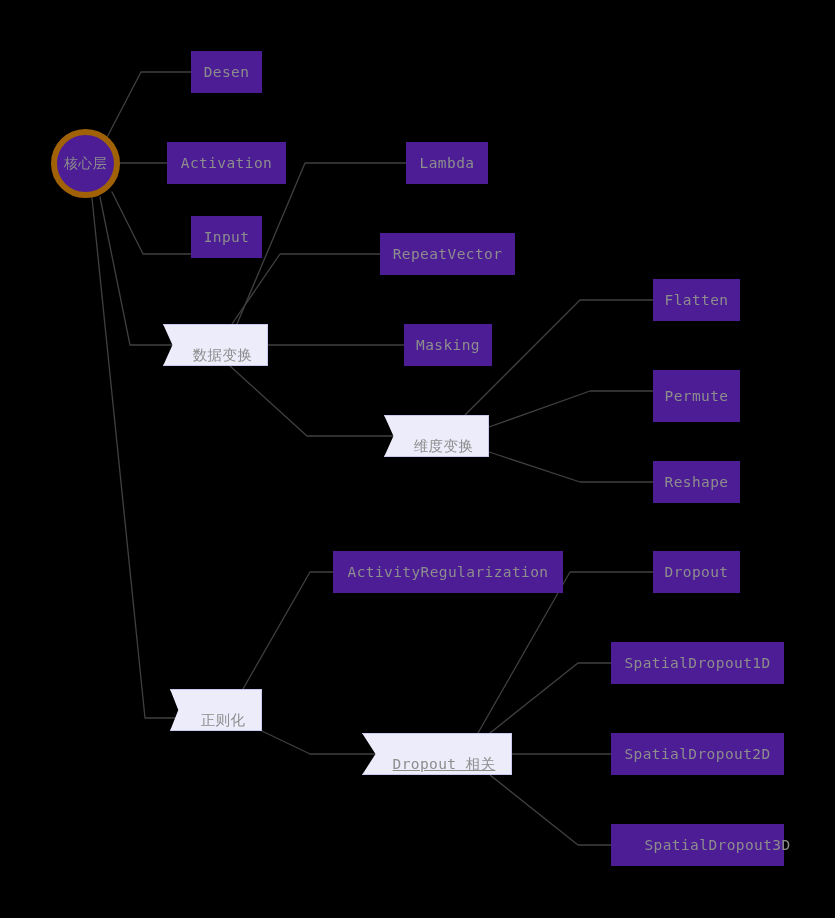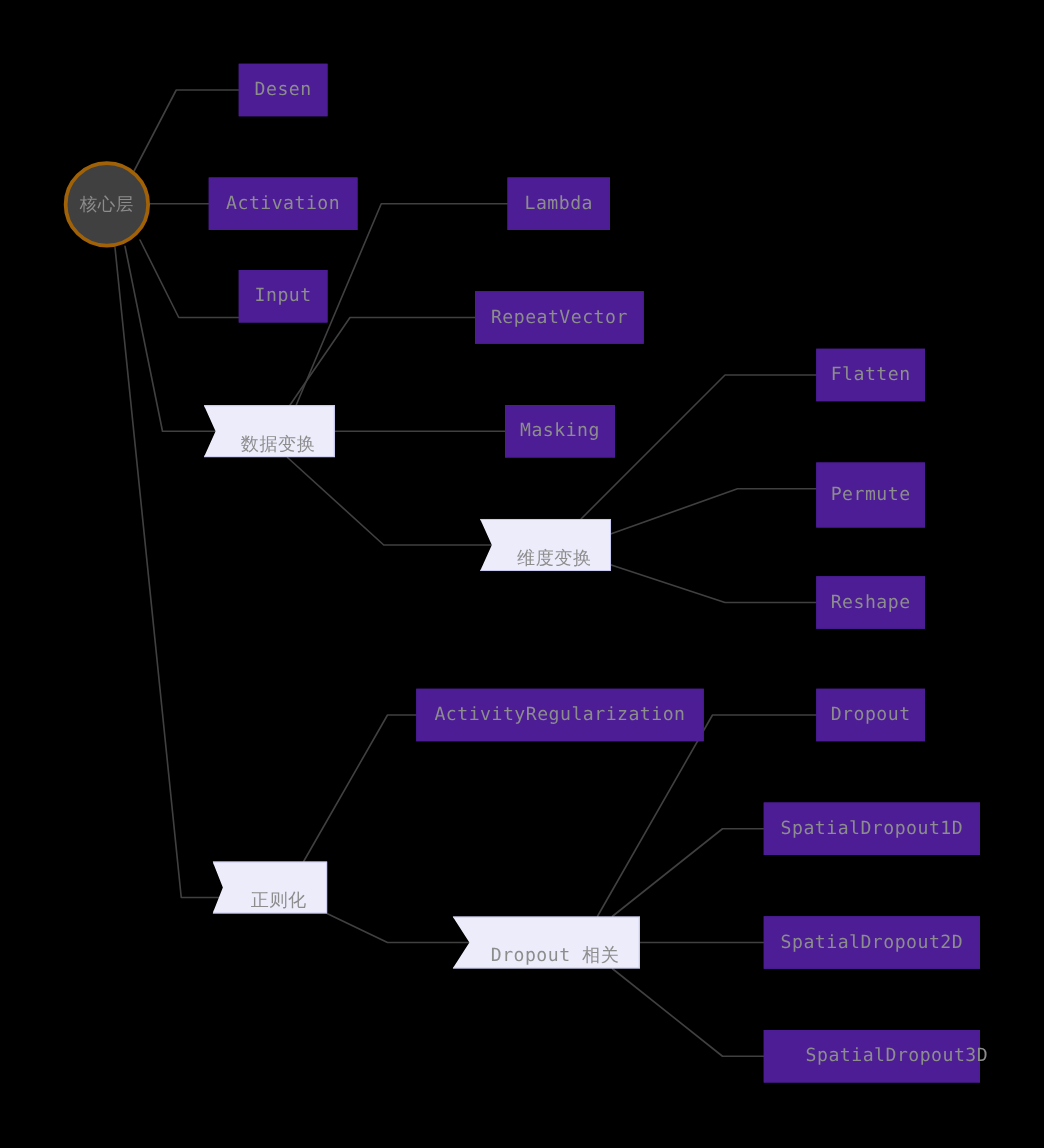--- a/index.html
+++ b/index.html
@@ -31,37 +31,38 @@
     color: #8d8d8d;
     font-size: 14.5px;
     letter-spacing: 0.4px;
     white-space: nowrap;
   }
   .node.rect {
     background: #4c1d95;
     border: 1px solid #4c1d95;
   }
   .node.circle {
-    background: #404040;
-    border: 3px solid #a16207;
+    background: #4c1d95;
+    border: 6px solid #a16207;
     border-radius: 50%;
     font-family: "DejaVu Sans", "Liberation Sans", sans-serif;
     font-size: 14px;
   }
   .node.chevron {
     background: #ececfb;
     border: 1px solid #c9c9ef;
     clip-path: polygon(0% 0%, 100% 0%, 100% 100%, 0% 100%, 9% 50%);
     font-family: "DejaVu Sans", "Liberation Sans", sans-serif;
     font-size: 14.5px;
     padding-left: 14px;
     align-items: flex-end;
   }
   .node.chevron.mixed {
     font-family: "DejaVu Sans Mono", "Liberation Mono", monospace;
+    text-decoration: underline;
   }
 </style>
 </head>
 <body>
 
 <div id="stage">
 
   <svg id="edges" viewBox="0 0 835 918">
       <polyline points="104,143 141,72 191,72" fill="none" stroke="#404040" stroke-width="1.3" stroke-linejoin="round" stroke-linecap="round"></polyline>
       <polyline points="120,163 167,163" fill="none" stroke="#404040" stroke-width="1.3" stroke-linejoin="round" stroke-linecap="round"></polyline>

